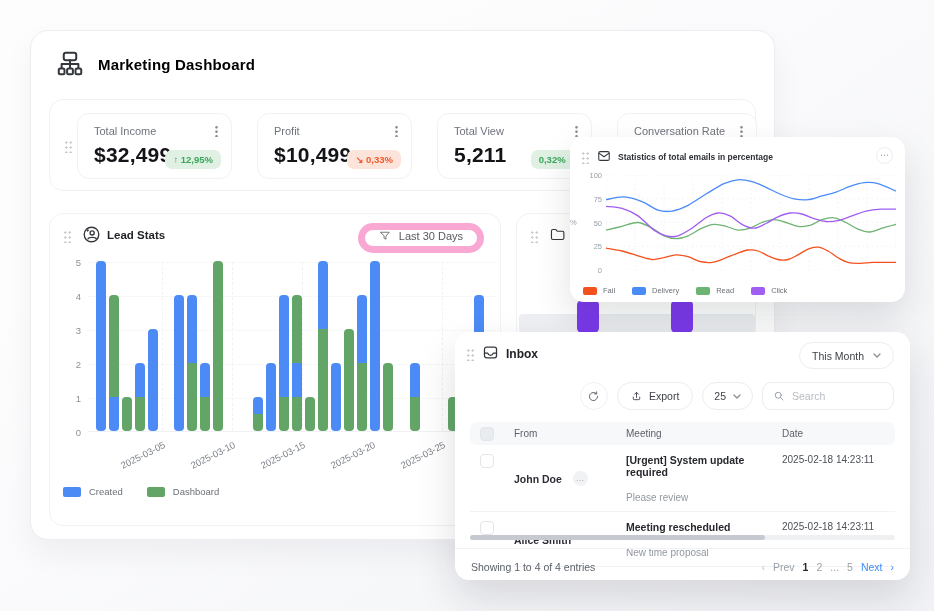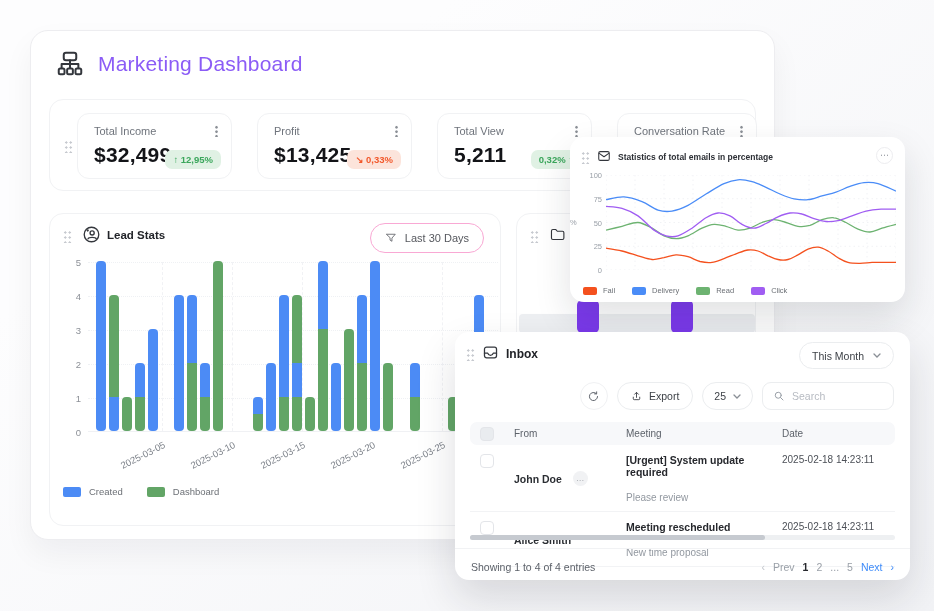--- a/index.html
+++ b/index.html
@@ -20,21 +20,21 @@
     background-image:radial-gradient(#8b8f96 1.1px, transparent 1.2px);
     background-size:3px 4.5px;
   }
   svg{display:block}
   .ic{stroke:#33363c;fill:none;stroke-width:1.6;stroke-linecap:round;stroke-linejoin:round}
 
   
   .main-card{position:absolute;left:30px;top:30px;width:745px;height:510px;background:#fff;
     border:1px solid #ededf0;border-radius:18px;box-shadow:0 14px 30px rgba(25,28,40,.05);}
   .dash-header{position:absolute;left:24px;top:18px;display:flex;align-items:center;gap:13px;}
-  .dash-title{font-size:21px;font-weight:400;color:#8b5cf6;letter-spacing:.2px}
+  .dash-title{font-size:15px;font-weight:700;color:#000000;letter-spacing:.2px}
 
   
   .stats-wrap{position:absolute;left:18px;top:68px;width:707px;height:92px;border:1px solid #f1f2f4;border-radius:14px;background:#fff;}
   .stats-wrap > .dots{position:absolute;left:14px;top:39px;}
   .stat-card{position:absolute;top:13px;height:66px;background:#fff;border:1px solid #f1f2f4;border-radius:12px;}
   .stat-card.c0{left:27px;width:155px}
   .stat-card.c1{left:207px;width:155px}
   .stat-card.c2{left:387px;width:155px}
   .stat-card.c3{left:567px;width:140px}
   .sc-title{position:absolute;left:16px;top:11px;font-size:11px;color:#6f747c}
@@ -42,21 +42,21 @@
   .sc-value{position:absolute;left:16px;top:29px;font-size:21px;font-weight:700;color:#131418;letter-spacing:.2px}
   .badge{position:absolute;right:10px;top:36px;font-size:9.5px;font-weight:700;padding:4px 8px;border-radius:7px;white-space:nowrap}
   .badge.up{background:var(--badge-up-bg,#e0f1e4);color:var(--badge-up-text,#3aa65b)}
   .badge.down{background:var(--badge-down-bg,#fce4db);color:var(--badge-down-text,#f2582b)}
 
   
   .lead-card{position:absolute;left:18px;top:182px;width:452px;height:313px;border:1px solid #f1f2f4;border-radius:14px;background:#fff;}
   .lead-card > .dots{position:absolute;left:13px;top:15px;}
   .lead-icon{position:absolute;left:32px;top:11px}
   .lc-title{position:absolute;left:57px;top:15px;font-size:11.5px;font-weight:700;color:#222429}
-  .filter-btn{position:absolute;right:16px;top:9px;height:30px;padding:8px 14px;border:1px solid #f9a8d4;border-radius:16px;
+  .filter-btn{position:absolute;right:16px;top:9px;height:30px;padding:0 14px;border:7px solid #f9a8d4;border-radius:16px;
     display:flex;gap:8px;font-size:11px;color:#56585e;background:#fff;cursor:pointer}
   .lead-plot{position:absolute;left:38px;top:48px;width:410px;height:170px;border-bottom:1px solid #f0f1f4}
   .ytick{position:absolute;left:-27px;width:20px;text-align:right;font-size:9.5px;color:#8c9097;transform:translateY(-50%)}
   .hgrid{position:absolute;left:0;width:100%;border-top:1px dotted #eff1f4}
   .vgrid{position:absolute;top:0;height:100%;border-left:1px dashed #f1f2f5}
   .bar{position:absolute;bottom:0;width:10px;border-radius:4px;overflow:hidden;display:flex;flex-direction:column-reverse}
   .xlab{position:absolute;top:177px;width:70px;text-align:right;font-size:9.5px;color:#7d828a;
     transform:rotate(-27deg);transform-origin:100% 0;white-space:nowrap}
   .lead-legend{position:absolute;left:13px;top:272px;display:flex;gap:24px;align-items:center;font-size:9.5px;color:#6c7076}
   .leg-item{display:flex;align-items:center;gap:8px}
@@ -148,21 +148,21 @@
       <div class="stat-card c0">
         <span class="sc-title">Total Income</span>
         <div class="kebab"></div>
         <span class="sc-value">$32,499</span>
         <span class="badge up">↑ 12,95%</span>
       </div>
 
       <div class="stat-card c1">
         <span class="sc-title">Profit</span>
         <div class="kebab"></div>
-        <span class="sc-value">$13,425</span>
+        <span class="sc-value">$10,499</span>
         <span class="badge down">↘ 0,33%</span>
       </div>
 
       <div class="stat-card c2">
         <span class="sc-title">Total View</span>
         <div class="kebab"></div>
         <span class="sc-value">5,211</span>
         <span class="badge up">0,32% ↑</span>
       </div>
 

